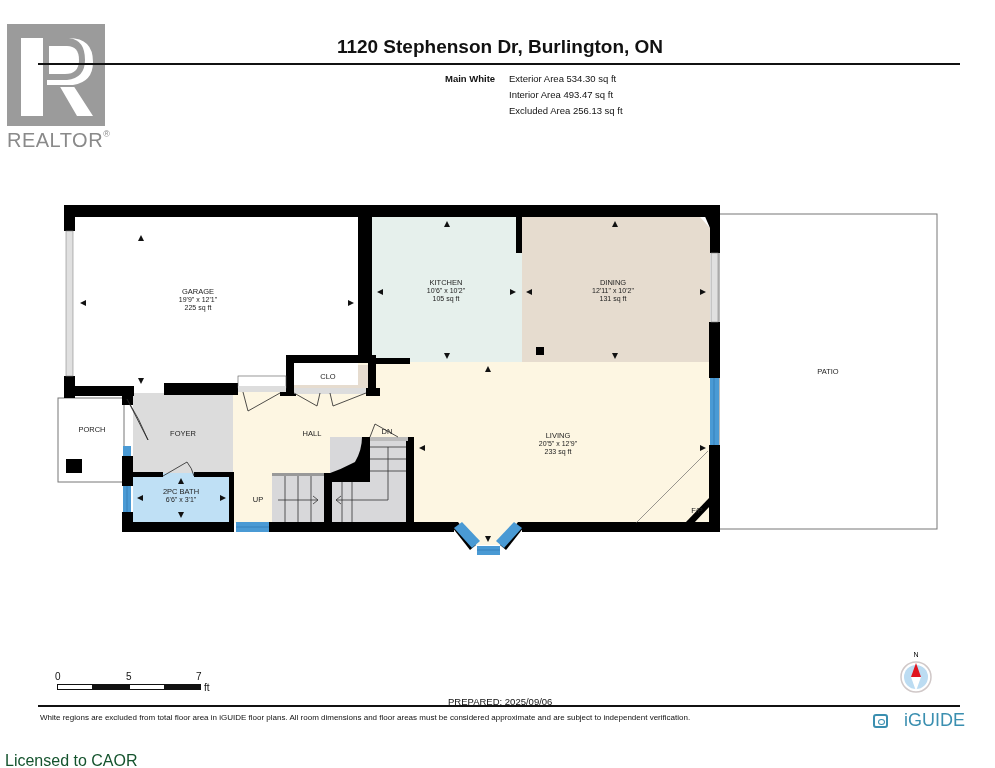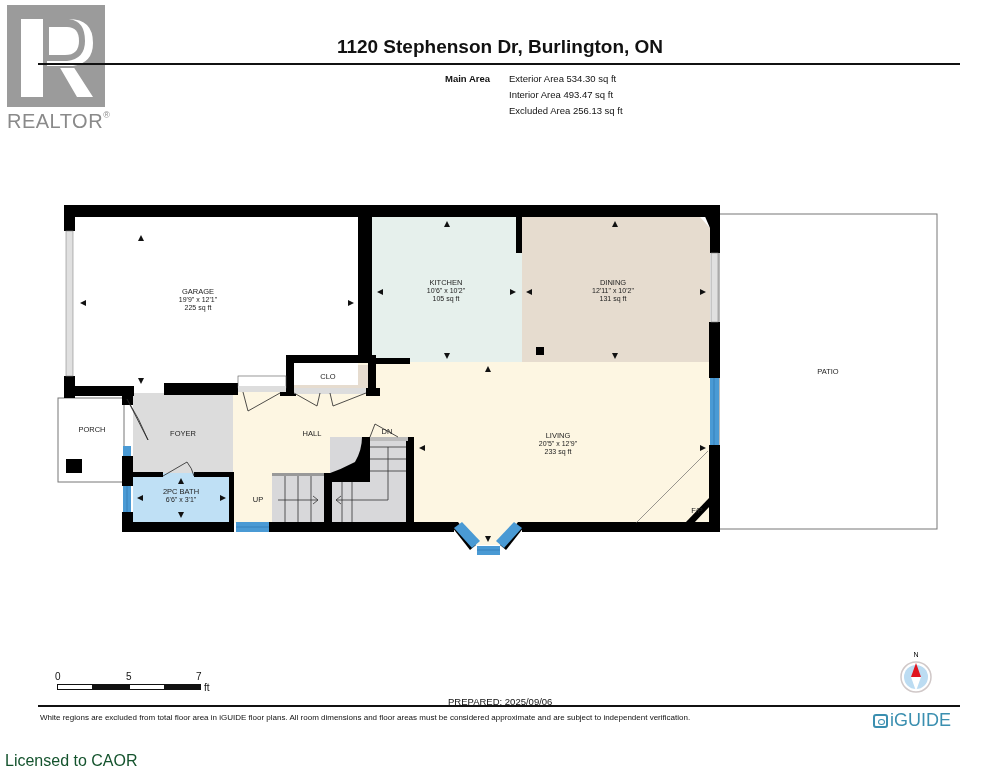--- a/index.html
+++ b/index.html
@@ -1,19 +1,19 @@
 <!DOCTYPE html>
 <html><head>
   <meta charset="utf-8">
   <style>
     * { box-sizing: border-box; margin: 0; padding: 0; }
     html, body { width: 995px; height: 768px; background: #ffffff; overflow: hidden; }
     body { position: relative; font-family: "Liberation Sans", sans-serif; color: #111; }
 
-    .realtor-logo { position: absolute; left: 7px; top: 5px; width: 100px; }
+    .realtor-logo { position: absolute; left: 7px; top: 24px; width: 100px; }
     .realtor-logo .box { width: 98px; height: 102px; background: #9b9b9b; position: relative; }
     .realtor-logo .word { font-size: 20px; color: #8a8a8a; letter-spacing: 0.5px; margin-top: 3px; font-family: "Liberation Sans", sans-serif; }
     .realtor-logo .word sup { font-size: 9px; vertical-align: top; }
 
     .title { position: absolute; left: 300px; top: 36px; width: 400px; text-align: center; font-size: 19px; font-weight: bold; }
     .title-rule { position: absolute; left: 38px; top: 63px; width: 922px; height: 2px; background: #111; }
 
     .areas { position: absolute; left: 445px; top: 71px; font-size: 9.5px; line-height: 16px; }
     .areas .floor { position: absolute; left: 0; top: 0; font-weight: bold; white-space: nowrap; }
     .areas .list { position: absolute; left: 64px; top: 0; white-space: nowrap; }
@@ -28,21 +28,21 @@
     .scale-bar .w { background: #fff; }
     .scale-bar .b { background: #111; }
     .scale-unit { position: absolute; left: 152px; top: 11px; font-size: 10px; }
 
     .prepared { position: absolute; left: 448px; top: 680px; font-size: 9.5px; margin-top: 16px; }
 
     .compass { position: absolute; left: 899px; top: 649px; width: 38px; height: 46px; }
 
     .footer-rule { position: absolute; left: 38px; top: 705px; width: 922px; height: 2px; background: #111; }
     .disclaimer { position: absolute; left: 40px; top: 713px; font-size: 8px; white-space: nowrap; }
-    .iguide { position: absolute; left: 873px; top: 710px; font-size: 18px; color: #3b8fb0; font-family: "Liberation Sans", sans-serif; display: flex; align-items: center; gap: 2px; }
+    .iguide { position: absolute; left: 873px; top: 710px; font-size: 18px; color: #3b8fb0; font-family: "Liberation Sans", sans-serif; display: flex; align-items: center; gap: 16px; }
     .iguide .ico { width: 15px; height: 14px; border: 2px solid #3b8fb0; border-radius: 3px; position: relative; }
     .iguide .ico::after { content: ""; position: absolute; left: 3px; top: 3px; width: 5px; height: 4px; border: 1.5px solid #3b8fb0; border-radius: 50%; }
 
     .licensed { position: absolute; left: 5px; top: 752px; font-size: 16px; color: #14532d; }
 
     .room-text { font-family: "Liberation Sans", sans-serif; font-size: 7px; fill: #222; text-anchor: middle; }
     .room-label { font-size: 7.5px; }
   </style>
 </head>
 <body>
@@ -57,21 +57,21 @@
       <rect x="36" y="61" width="50" height="2" fill="#9b9b9b"></rect>
     </svg>
   </div>
   <div class="word"><span>REALTOR</span><sup>®</sup></div>
 </div>
 
 <div class="title">1120 Stephenson Dr, Burlington, ON</div>
 <div class="title-rule"></div>
 
 <div class="areas">
-  <div class="floor">Main Area</div>
+  <div class="floor">Main White</div>
   <div class="list">
     <div>Exterior Area 534.30 sq ft</div>
     <div>Interior Area 493.47 sq ft</div>
     <div>Excluded Area 256.13 sq ft</div>
   </div>
 </div>
 
 <svg class="plan" width="995" height="768" viewBox="0 0 995 768">
 
   <rect x="719" y="214" width="218" height="315" fill="#fff" stroke="#777" stroke-width="1"></rect>

